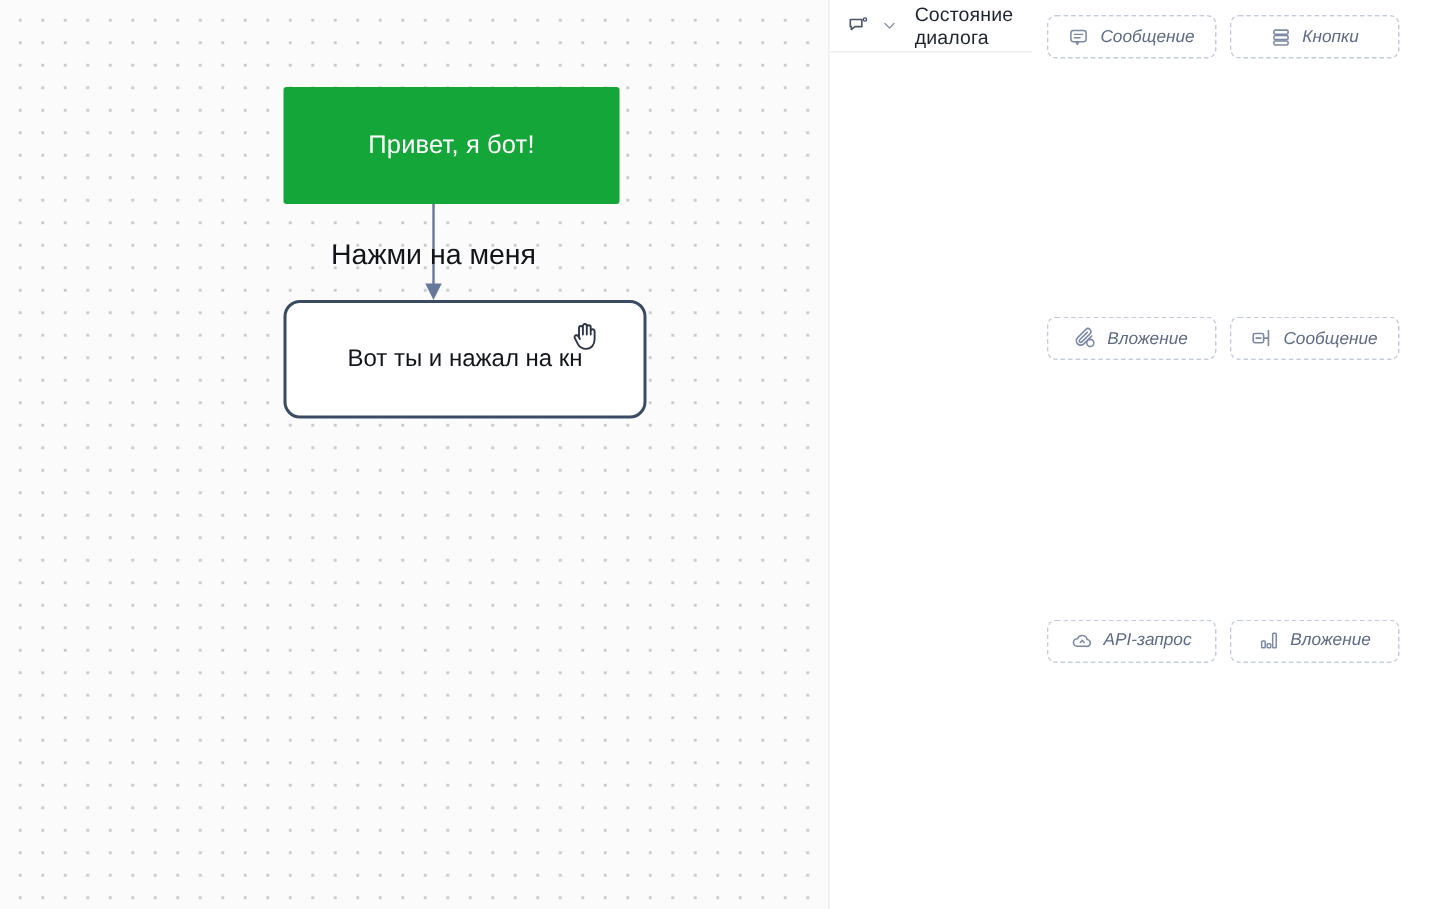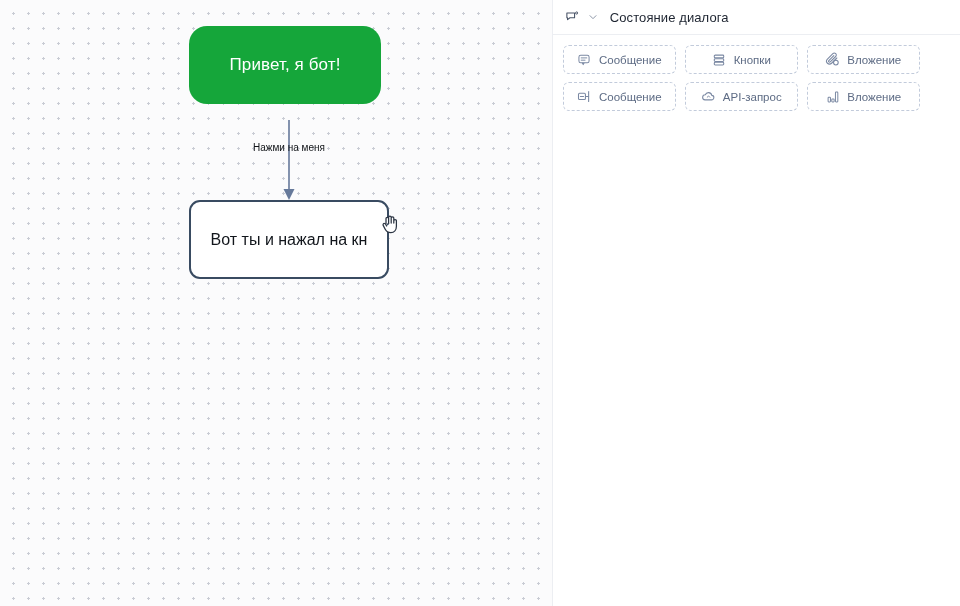--- a/index.html
+++ b/index.html
@@ -33,76 +33,77 @@
   }
   .search-btn svg { display: block; }
 
   .node {
     position: absolute;
     display: flex; align-items: center; justify-content: center;
     cursor: grab;
     user-select: none;
   }
   .node-start {
-    left: 189px; top: 26px;
-    width: 192px; height: 78px;
+    left: 189px; top: 58px;
+    width: 224px; height: 78px;
     background: #15a63a;
-    border-radius: 18px;
+    border-radius: 2px;
     color: #ffffff;
     font-size: 17px;
     letter-spacing: .1px;
   }
   .node-reply {
     left: 189px; top: 200px;
-    width: 200px; height: 79px;
+    width: 242px; height: 79px;
     background: #ffffff;
     border: 2px solid #394b61;
     border-radius: 11px;
     color: #12161c;
     font-size: 16px;
   }
 
   .edge-layer { position: absolute; left: 0; top: 0; width: 588px; height: 606px; pointer-events: none; }
 
   .edge-label {
     position: absolute;
-    left: 189px; top: 142px;
+    left: 189px; top: 160px;
     width: 200px;
     text-align: center;
-    font-size: 10px;
+    font-size: 19px;
     color: #111418;
     background: transparent;
   }
 
   .cursor-grab { position: absolute; left: 381px; top: 212px; pointer-events: none; }
 
   
   .panel {
     width: 435px; height: 606px;
     background: #ffffff;
     border-left: 1px solid #eceef2;
-    display: flex; flex-direction: column;
+    display: flex; flex-direction: row;
   }
   .panel-header {
     height: 35px;
     display: flex; align-items: center;
     gap: 6px;
     padding: 0 12px;
     border-bottom: 1px solid #eceef2;
   }
   .panel-header .bubble-icon { display: flex; align-items: center; }
   .panel-header .chev { display: flex; align-items: center; cursor: pointer; padding: 2px; }
   .panel-title {
     font-size: 13px; color: #1d2430; margin-left: 4px; letter-spacing: .1px;
   }
 
   .palette {
     padding: 10px 6px 0 10px;
     display: flex; flex-wrap: wrap;
     gap: 8px 9px;
+    font-style: italic;
   }
   .card {
     width: 113px; height: 29px;
     border: 1px dashed #c2cbdb;
     border-radius: 6px;
     background: #ffffff;
     display: flex; align-items: center; justify-content: center;
     gap: 7px;
     font-size: 11.5px;
     color: #5d6b84;

